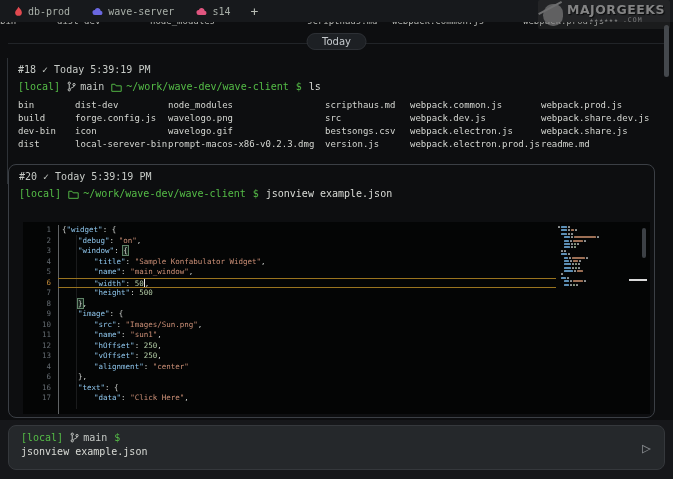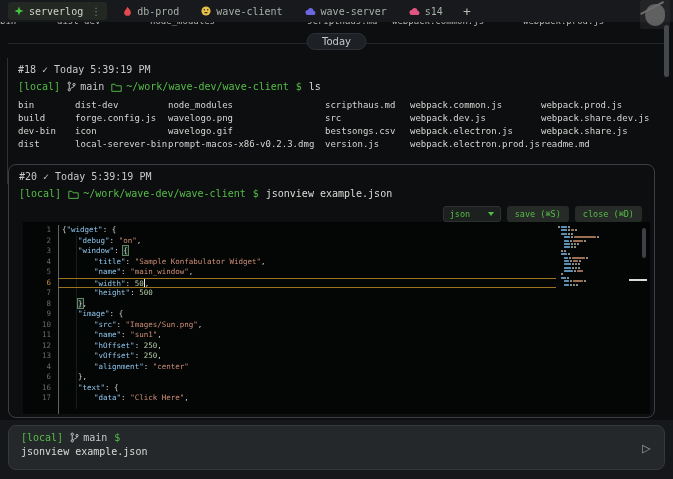--- a/index.html
+++ b/index.html
@@ -69,47 +69,27 @@
   .inputbox{position:absolute;left:8px;right:8px;top:5px;height:45px;background:#25282b;border:1px solid #35383c;border-radius:8px;padding:6px 12px;box-sizing:border-box}
   .inputbox .prompt{position:static;display:flex}
   .input-cmd{font-size:10px;color:#d9dbd6;margin-top:3px;white-space:pre}
   .send{position:absolute;right:13px;top:13px;font-size:15px;color:#85888c;line-height:18px}
 </style>
 </head>
 <body>
 
 <div class="tabbar">
   <div style="display:flex;gap:10px;align-items:center">
-      <div class="tab active">
-        <span class="tab-icon" style="color: rgb(67, 199, 66);">
-          <svg width="10" height="10" viewBox="0 0 12 12">
-            <path d="M6 .5 7.4 4.6 11.5 6 7.4 7.4 6 11.5 4.6 7.4 .5 6 4.6 4.6Z" fill="currentColor"></path>
-          </svg>
-        </span>
-        <span class="tab-label">serverlog</span>
-        <span class="tab-menu">⋮</span>
-      </div>
       <div class="tab">
         <span class="tab-icon" style="color: rgb(225, 73, 79);">
           <svg width="9" height="11" viewBox="0 0 12 14">
             <path d="M6 .8C7 3.2 10.5 5 10.5 8.2A4.5 4.5 0 0 1 1.5 8.2C1.5 5.8 5 3.6 6 .8Z" fill="currentColor"></path>
           </svg>
         </span>
         <span class="tab-label">db-prod</span>
-      </div>
-      <div class="tab">
-        <span class="tab-icon" style="color: rgb(229, 192, 74);">
-          <svg width="10" height="10" viewBox="0 0 12 12">
-            <circle cx="6" cy="6" r="5.5" fill="currentColor"></circle>
-            <circle cx="4" cy="4.6" r=".9" fill="#3a2f10"></circle>
-            <circle cx="8" cy="4.6" r=".9" fill="#3a2f10"></circle>
-            <rect x="4.1" y="7.1" width="3.8" height="1.7" rx=".85" fill="#3a2f10"></rect>
-          </svg>
-        </span>
-        <span class="tab-label">wave-client</span>
       </div>
       <div class="tab">
         <span class="tab-icon" style="color: rgb(106, 103, 224);">
           <svg width="11" height="9" viewBox="0 0 14 10">
             <path d="M4 9.5a3.2 3.2 0 0 1-.4-6.4A3.8 3.8 0 0 1 11 4.2a2.6 2.6 0 0 1-.6 5.3Z" fill="currentColor"></path>
           </svg>
         </span>
         <span class="tab-label">wave-server</span>
       </div>
       <div class="tab">
@@ -119,20 +99,27 @@
           </svg>
         </span>
         <span class="tab-label">s14</span>
       </div>
     </div>
   <div class="tab-add">+</div>
 </div>
 
 <div class="watermark">
   <div class="wm-blob"></div>
+  <div class="wm-text">
+    <span class="wm-name">MAJORGEEKS</span>
+    <span class="wm-sub">
+      <span>★★★★★★</span>
+      <span>.COM</span>
+    </span>
+  </div>
 </div>
 
 <div class="scrollback">
   <div class="clipped">
     <div class="ls-grid"><span>bin</span><span>dist-dev</span><span>node_modules</span><span>scripthaus.md</span><span>webpack.common.js</span><span>webpack.prod.js</span></div>
   </div>
   <div class="divider-line"></div>
   <div class="today-pill">Today</div>
   <div class="main-scroll"></div>
 
@@ -153,28 +140,20 @@
   <div class="ls-grid"><span>bin</span><span>dist-dev</span><span>node_modules</span><span>scripthaus.md</span><span>webpack.common.js</span><span>webpack.prod.js</span><span>build</span><span>forge.config.js</span><span>wavelogo.png</span><span>src</span><span>webpack.dev.js</span><span>webpack.share.dev.js</span><span>dev-bin</span><span>icon</span><span>wavelogo.gif</span><span>bestsongs.csv</span><span>webpack.electron.js</span><span>webpack.share.js</span><span>dist</span><span>local-serever-bin</span><span>prompt-macos-x86-v0.2.3.dmg</span><span>version.js</span><span>webpack.electron.prod.js</span><span>readme.md</span></div>
 
   <div class="block20">
     <div class="blk-hdr hdr20">
       <span>#20</span><span class="blk-check">✓</span><span>Today 5:39:19 PM</span>
     </div>
     <div class="prompt prompt20"><span class="p-host">[local]</span><span class="p-cwd"><span class="p-ficon"><svg width="11" height="10" viewBox="0 0 14 12">
               <path d="M1 2.5h4l1.5 2H13v7H1Z" fill="none" stroke="currentColor" stroke-width="1.2"></path>
             </svg></span><span>~/work/wave-dev/wave-client</span></span><span class="p-sym">$</span><span class="p-cmd">jsonview example.json</span></div>
 
-    <div class="viewer-toolbar">
-      <div class="mode-select">
-        <span>json</span>
-        <span class="chev"></span>
-      </div>
-      <div class="tb-btn">save (⌘S)</div>
-      <div class="tb-btn">close (⌘D)</div>
-    </div>
 
     <div class="editor">
       <div class="guide1"></div>
       <div class="guide2"></div>
       <div class="lines">
           <div class="code-line"><span class="lnum">1</span><span class="lwrap" style="padding-left: 4px;"><span class="c-pun">{</span><span class="c-key">"widget"</span><span class="c-pun">: {</span></span></div>
           <div class="code-line"><span class="lnum">2</span><span class="lwrap" style="padding-left: 20px;"><span class="c-key">"debug"</span><span class="c-pun">: </span><span class="c-str">"on"</span><span class="c-pun">,</span></span></div>
           <div class="code-line"><span class="lnum">3</span><span class="lwrap" style="padding-left: 20px;"><span class="c-key">"window"</span><span class="c-pun">: </span><span class="c-brk">{</span></span></div>
           <div class="code-line"><span class="lnum">4</span><span class="lwrap" style="padding-left: 36px;"><span class="c-key">"title"</span><span class="c-pun">: </span><span class="c-str">"Sample Konfabulator Widget"</span><span class="c-pun">,</span></span></div>
           <div class="code-line"><span class="lnum">5</span><span class="lwrap" style="padding-left: 36px;"><span class="c-key">"name"</span><span class="c-pun">: </span><span class="c-str">"main_window"</span><span class="c-pun">,</span></span></div>

